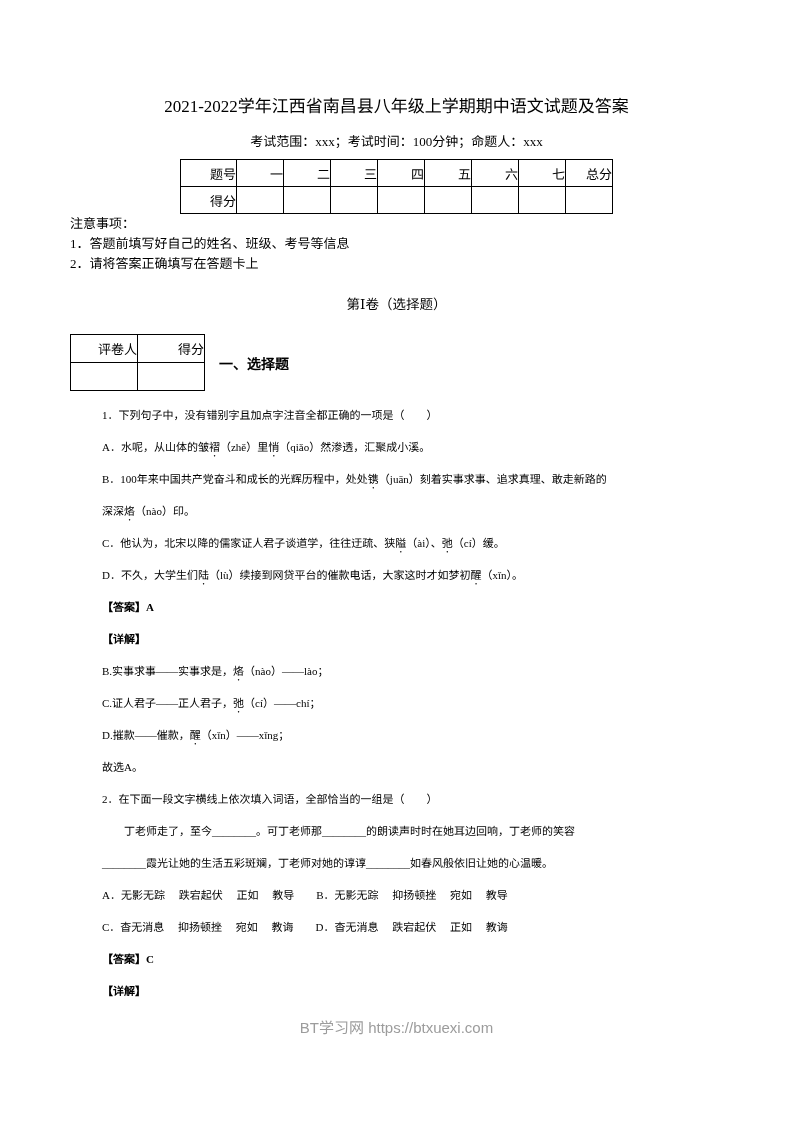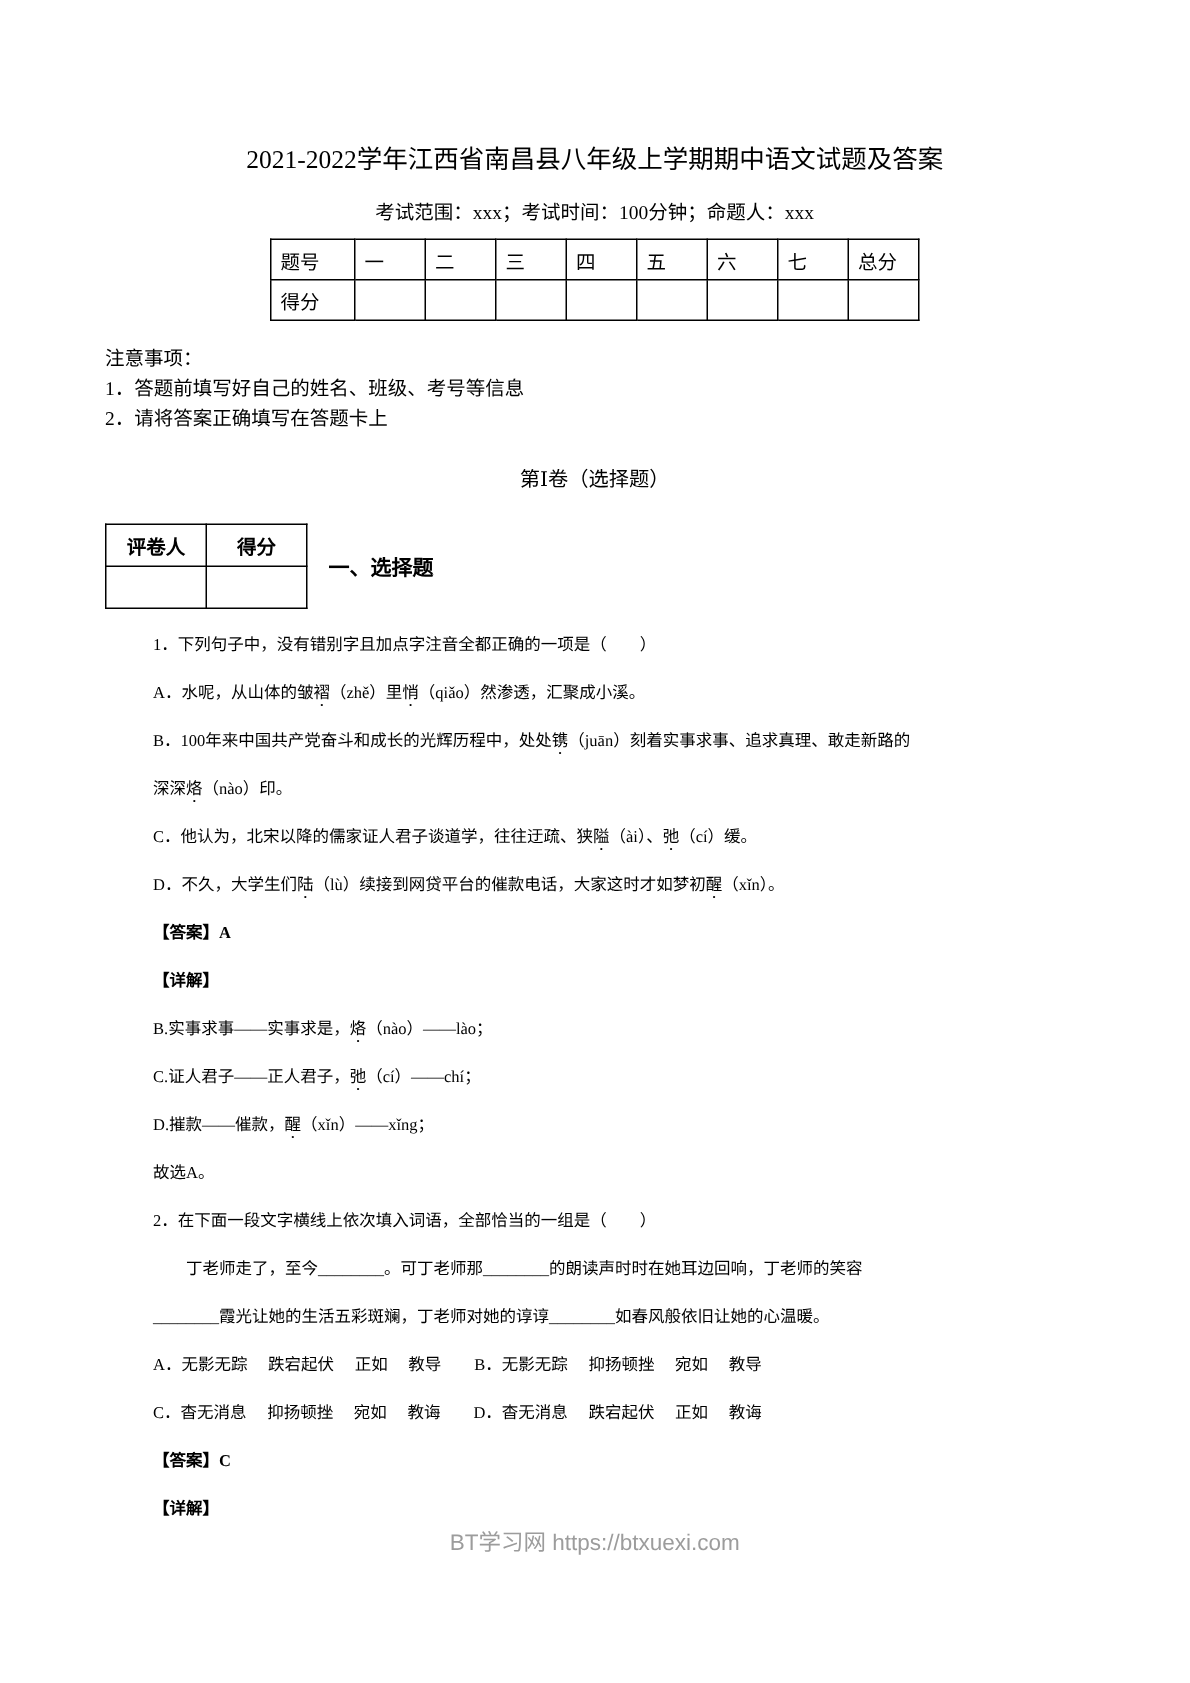--- a/index.html
+++ b/index.html
@@ -8,37 +8,37 @@
     background:#ffffff;
     color:#000000;
     font-family:"Liberation Serif","DejaVu Serif",serif;
     position:relative;
     overflow:hidden;
   }
   .page { position:absolute; inset:0; padding:96px 70px 0 70px; }
   .title { font-size:17px; font-weight:400; text-align:center; line-height:22px; }
   .subtitle { font-size:13px; text-align:center; margin-top:13px; }
 
-  .score-table { border-collapse:collapse; margin:9px auto 0 auto; }
+  .score-table { border-collapse:collapse; margin:9px auto 0 auto;text-align:right; }
   .score-table td {
     border:1px solid #000; width:47px; height:27px;
     font-size:13px; padding:0 0 0 6px; vertical-align:middle;
   }
   .score-table td.label-col { width:56px; }
 
-  .notice { margin-top:15px; font-size:13px; line-height:20px; }
+  .notice { font-size:13px; line-height:20px; }
 
   .section-title { margin-top:19px; text-align:center; font-size:13.5px; }
   .edit-hint { margin-top:9px; font-size:13.5px; cursor:pointer; }
 
   .grader-row { margin-top:21px; display:flex; align-items:center; }
   .grader-table { border-collapse:collapse; }
   .grader-table td {
     border:1px solid #000; width:67px; height:28px;
-    font-size:13px; text-align:center; vertical-align:middle;font-weight:bold;
+    font-size:13px; text-align:right; vertical-align:middle;
   }
   .part-title { margin-left:14px; font-size:14px; font-weight:700; }
 
   .doc-body { margin-top:8px; }
   .doc-body .line { font-size:11px; line-height:32px; white-space:pre;margin-left:32px; }
   .doc-body .line.bold { font-weight:700; }
   .dot-em {
     -webkit-text-emphasis:filled dot; -webkit-text-emphasis-position:under right;
     text-emphasis:filled dot; text-emphasis-position:under right;
   }

